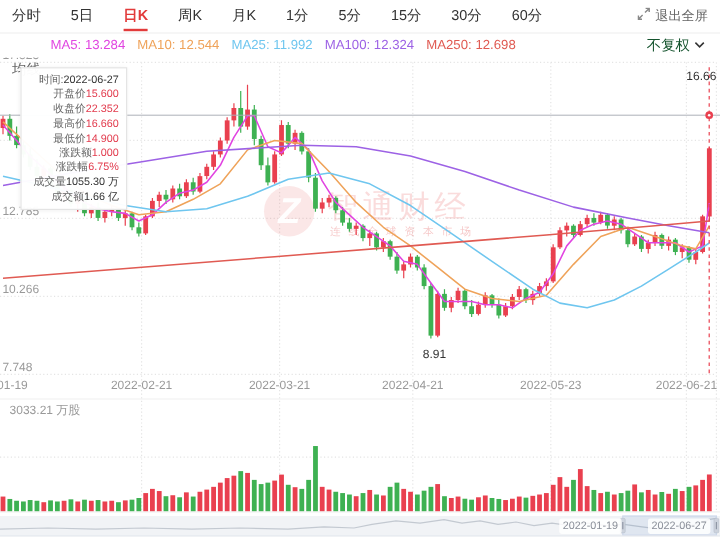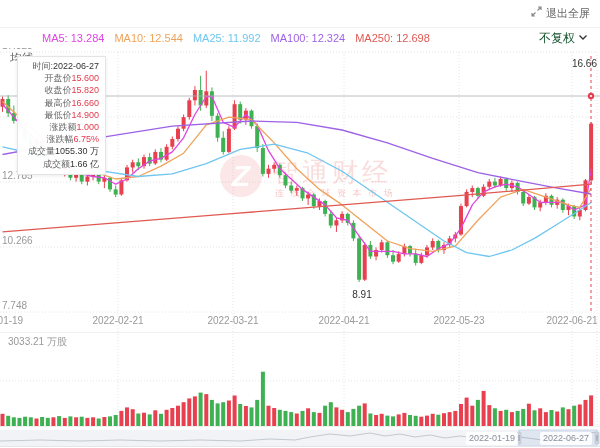--- a/index.html
+++ b/index.html
@@ -32,20 +32,32 @@
   
   .nav-chip{position:absolute;font-size:9px;color:#8a8f99;background:rgba(255,255,255,0.85);
             padding:1px 3px;border-radius:2px;line-height:11px;z-index:15;}
 </style>
 </head>
 <body>
 
 <div id="app">
 
   <div class="toolbar">
+    <div class="periods" id="periods">
+        <div class="period">分时</div>
+        <div class="period">5日</div>
+        <div class="period active">日K</div>
+        <div class="period">周K</div>
+        <div class="period">月K</div>
+        <div class="period">1分</div>
+        <div class="period">5分</div>
+        <div class="period">15分</div>
+        <div class="period">30分</div>
+        <div class="period">60分</div>
+      </div>
     <div class="toolbar-right">
       <span>
         <svg width="11" height="11" viewBox="0 0 11 11" fill="none" stroke="#888" stroke-width="1.2">
           <path d="M6.5 4.5 L10 1 M7 1 h3 v3"></path>
           <path d="M4.5 6.5 L1 10 M1 7 v3 h3"></path>
         </svg>
       </span>
       <span>退出全屏</span>
     </div>
   </div>
@@ -445,21 +457,21 @@
       <div class="tt-row">
         <span class="tt-label">时间:</span>
         <span class="tt-val">2022-06-27</span>
       </div>
       <div class="tt-row">
         <span class="tt-label">开盘价</span>
         <span class="tt-val red">15.600</span>
       </div>
       <div class="tt-row">
         <span class="tt-label">收盘价</span>
-        <span class="tt-val red">15.820</span>
+        <span class="tt-val red">22.352</span>
       </div>
       <div class="tt-row">
         <span class="tt-label">最高价</span>
         <span class="tt-val red">16.660</span>
       </div>
       <div class="tt-row">
         <span class="tt-label">最低价</span>
         <span class="tt-val red">14.900</span>
       </div>
       <div class="tt-row">

